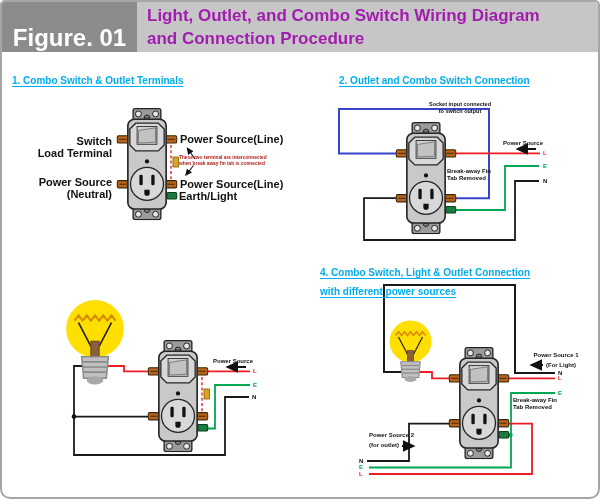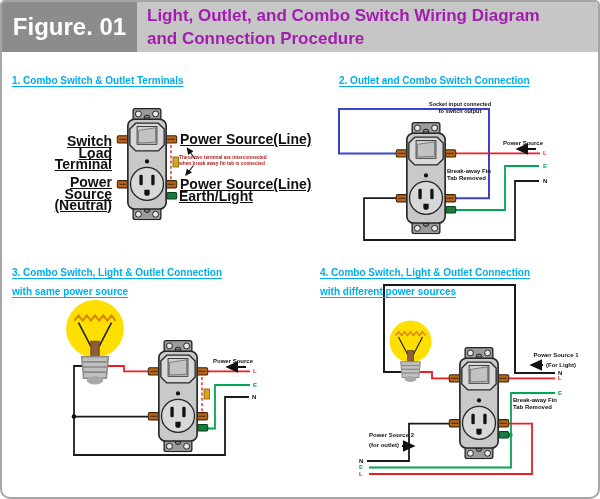--- a/index.html
+++ b/index.html
@@ -1,29 +1,29 @@
 <!DOCTYPE html>
 <html><head>
 <meta charset="utf-8">
 <style>
   html,body{margin:0;padding:0;background:#fff;}
   #fig{position:relative;width:600px;height:499px;box-sizing:border-box;
        border:2px solid #a6a6a6;border-radius:5px 5px 10px 10px;overflow:hidden;
        font-family:"Liberation Sans",sans-serif;background:#fff;}
   .hdr{position:absolute;left:0;top:0;width:100%;height:50px;background:#c6c6c6;}
   .figbox{position:absolute;left:0;top:0;width:135px;height:50px;background:#8c8c8c;
-          color:#fff;font-weight:bold;font-size:24px;display:flex;align-items:center;justify-content:center;}
+          color:#fff;font-weight:bold;font-size:24px;display:flex;align-items:flex-end;justify-content:center;}
   .title{position:absolute;left:145px;top:2px;font-weight:bold;font-size:17px;line-height:23px;
          color:#a21caf;white-space:pre-line;}
   svg.canvas{position:absolute;left:0;top:0;pointer-events:none;}
   .panel{position:absolute;left:0;top:0;width:600px;height:499px;pointer-events:none;}
   .lbl{position:absolute;font-weight:bold;color:#111;white-space:pre-line;}
   .heading{position:absolute;font-weight:bold;font-size:10px;line-height:19px;color:#00AEEF;
            text-decoration:underline;text-underline-offset:2px;white-space:pre-line;}
-  .sz9{font-size:14px;line-height:11.5px;text-decoration:underline;}
+  .sz9{font-size:11px;line-height:11.5px;}
   .sz6{font-size:6px;line-height:7px;}
   .sz55{font-size:5.5px;line-height:6.6px;}
   .note{font-size:4.8px;line-height:6px;color:#B22222;}
   .right{text-align:right;}
   .center{text-align:center;}
   .red{color:#EE1C25;} .green{color:#00A651;}
 </style>
 </head>
 <body>
 
@@ -158,22 +158,20 @@
 to switch output</div>
     <div class="lbl sz6 center" style="left:501px;top:138px;width:40px;">Power Source</div>
     <div class="lbl sz6 red" style="left:541px;top:148px;">L</div>
     <div class="lbl sz6 green" style="left:541px;top:161px;">E</div>
     <div class="lbl sz6" style="left:541px;top:176px;">N</div>
     <div class="lbl sz6" style="left:445px;top:166px;">Break-away Fin
 Tab Removed</div>
   </div>
 
   <div class="panel">
-    <div class="heading" style="left:10px;top:261px;">3. Combo Switch, Light &amp; Outlet Connection
-with same power source</div>
     <div class="lbl sz6 center" style="left:211px;top:356px;width:40px;">Power Source</div>
     <div class="lbl sz6 red" style="left:251px;top:366px;">L</div>
     <div class="lbl sz6 green" style="left:251px;top:380px;">E</div>
     <div class="lbl sz6" style="left:250px;top:391.5px;">N</div>
   </div>
 
   <div class="panel">
     <div class="heading" style="left:318px;top:261px;">4. Combo Switch, Light &amp; Outlet Connection
 with different power sources</div>
     <div class="lbl sz6 center" style="left:526px;top:350px;width:56px;">Power Source 1</div>

